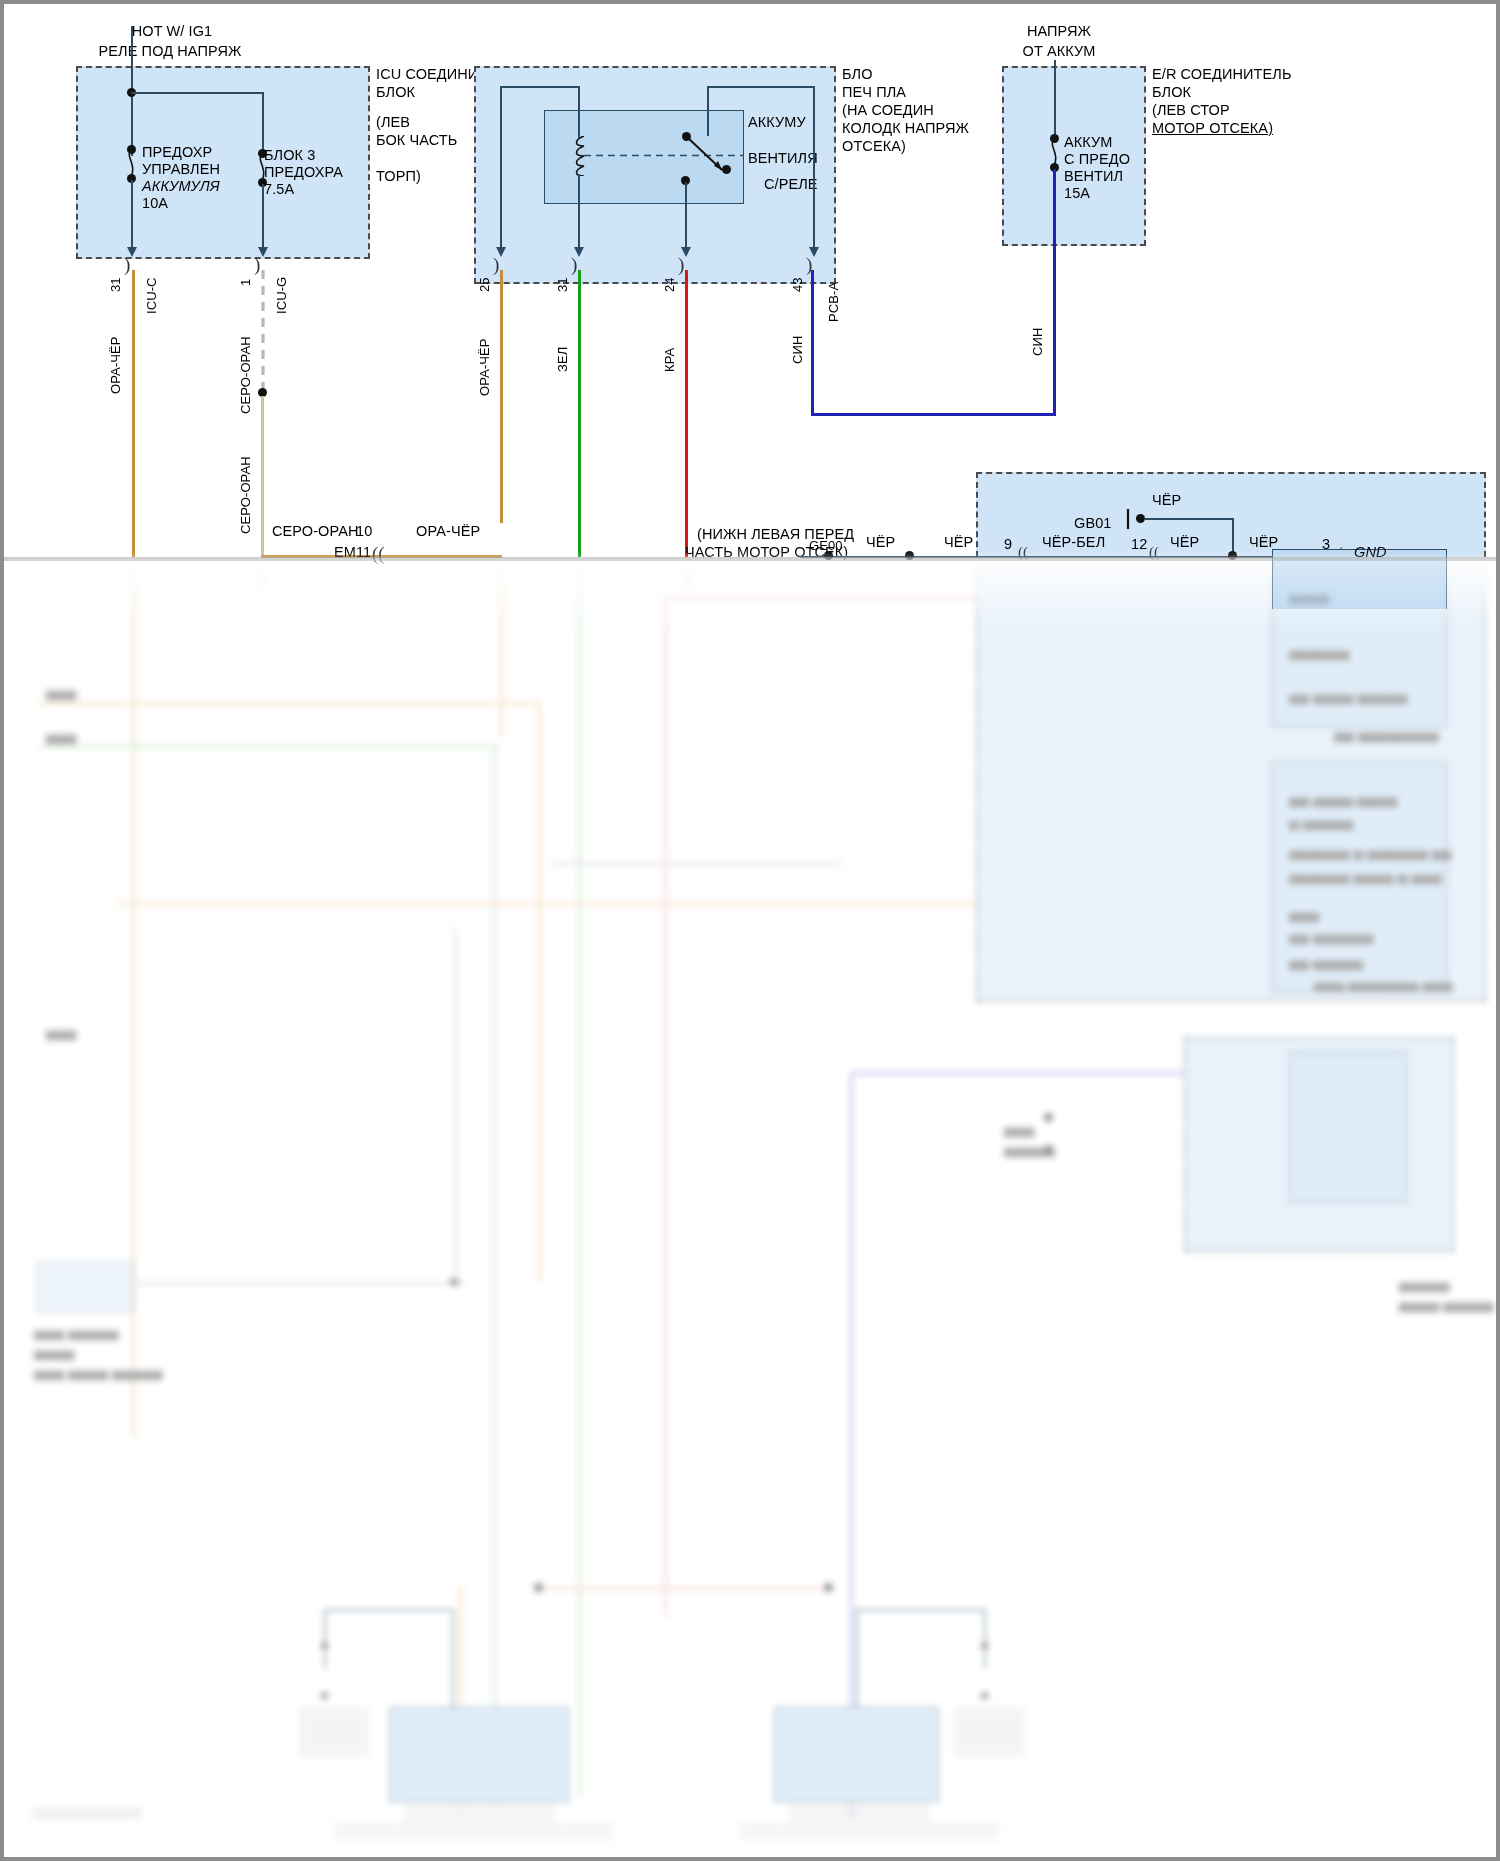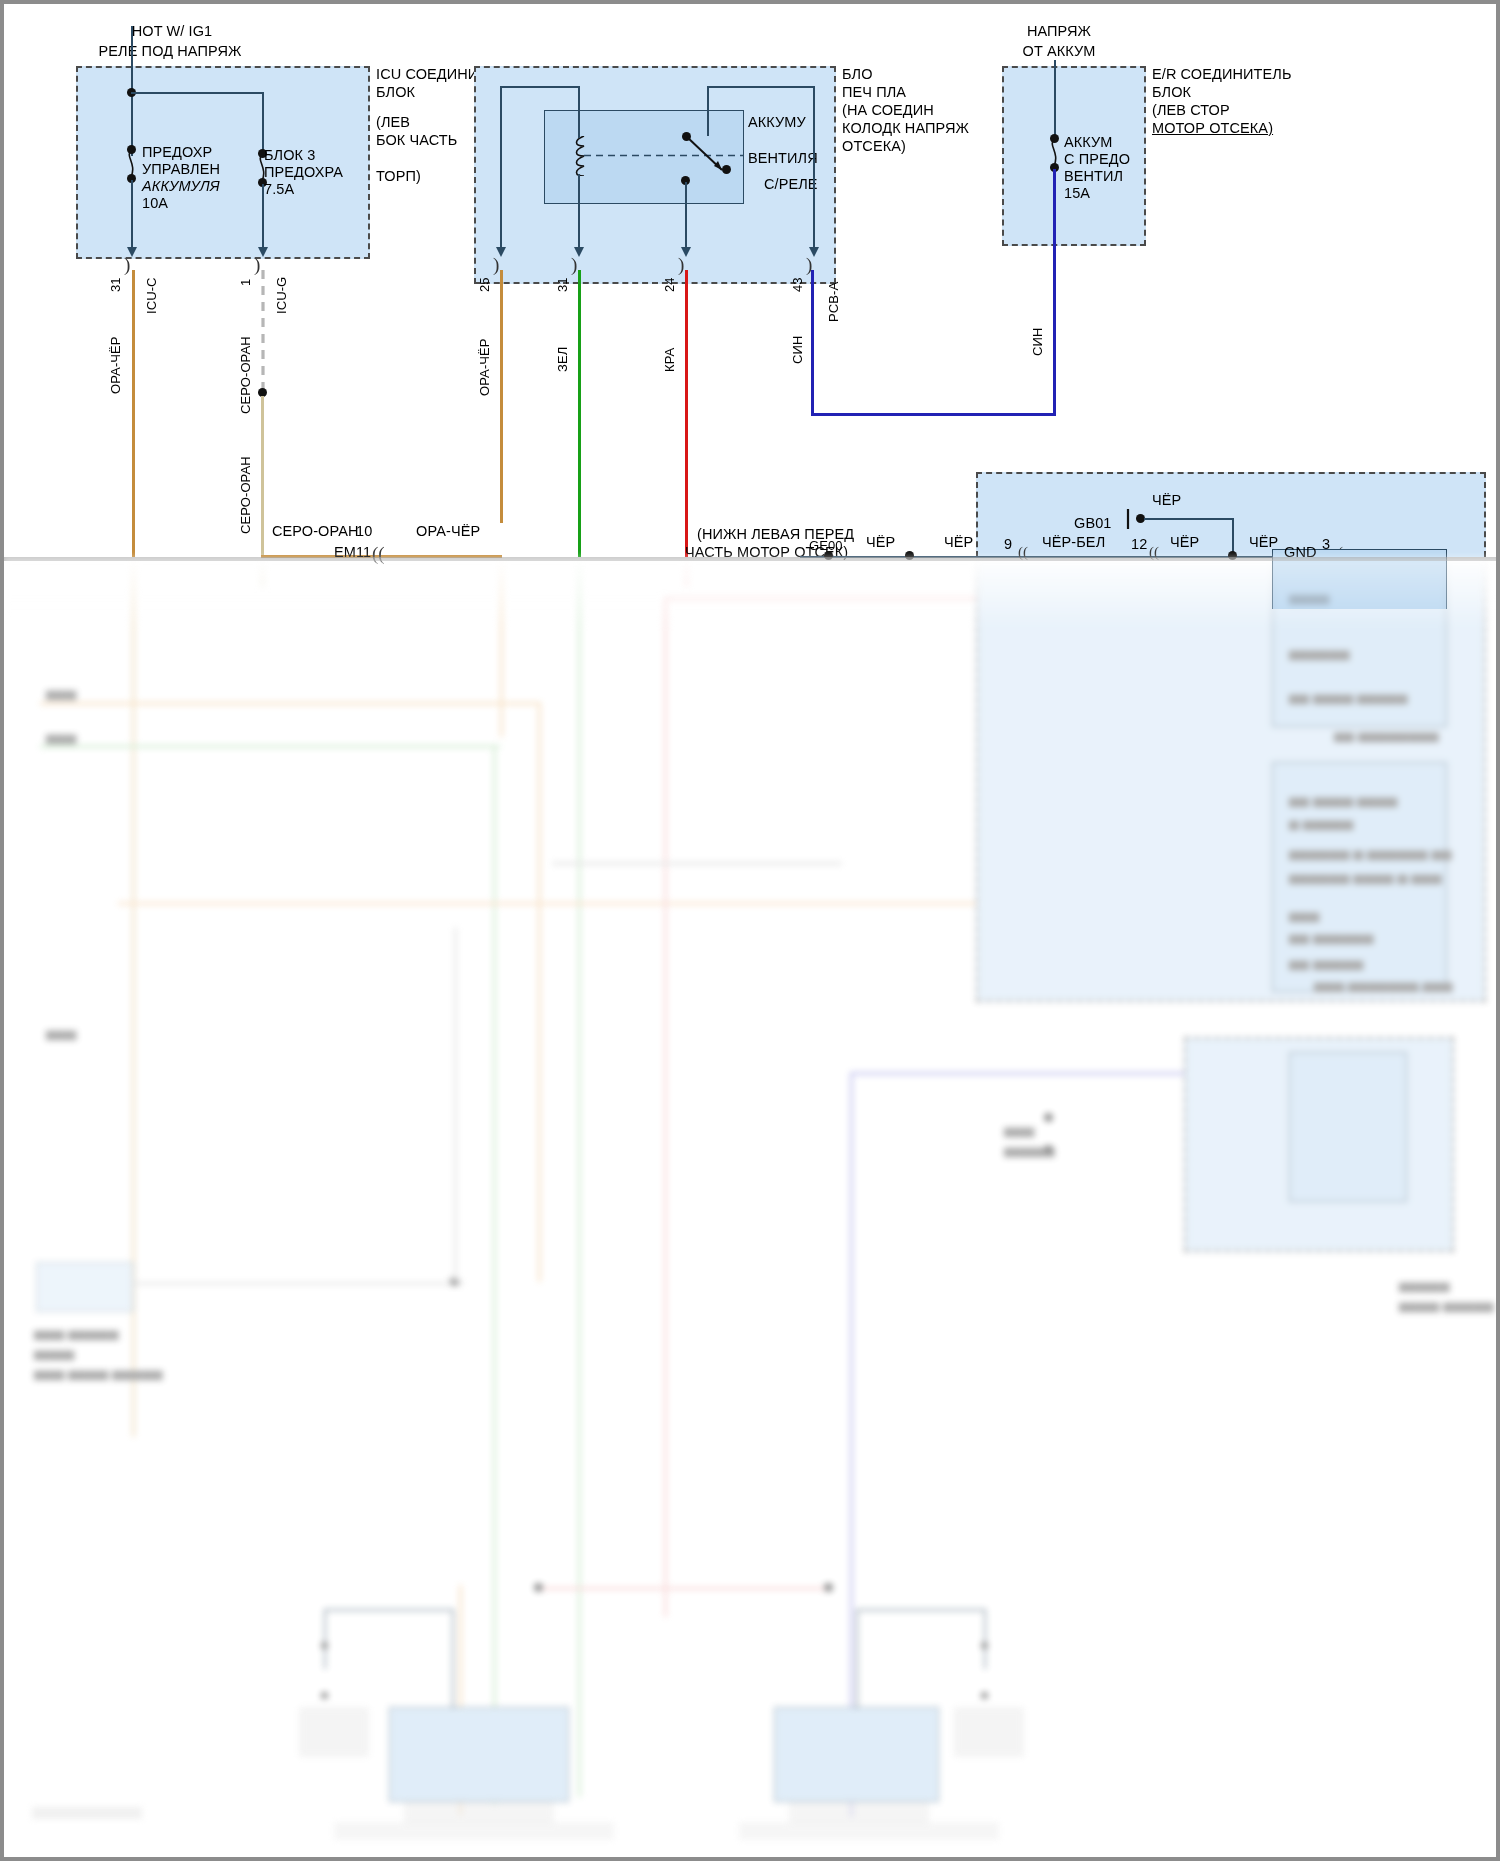--- a/index.html
+++ b/index.html
@@ -275,21 +275,21 @@
   <div class="lbl" style="left:1000px; top:532px;">9</div>
   <div class="conn" style="left:1014px; top:540px; font-size:15px;">((</div>
   <div class="lbl" style="left:1038px; top:530px;">ЧЁР-БЕЛ</div>
   <div class="lbl" style="left:1127px; top:532px;">12</div>
   <div class="conn" style="left:1145px; top:540px; font-size:15px;">((</div>
   <div class="lbl" style="left:1166px; top:530px;">ЧЁР</div>
   <div class="lbl" style="left:1245px; top:530px;">ЧЁР</div>
   <div class="lbl" style="left:1318px; top:532px;">3</div>
   <div class="conn" style="left:1334px; top:540px; font-size:15px;">(</div>
   <div class="box-solid" style="left:1268px; top:545px; width:175px; height:60px; border-bottom:none;"></div>
-  <div class="lbl" style="left:1280px; top:540px;">GND</div>
+  <div class="lbl" style="left:1350px; top:540px;font-style:italic;">GND</div>
 
   <div class="greybar"></div>
 
   <div id="lower">
     <div class="fadeband"></div>
 
     <div class="wv" style="left:128px; top:0px; height:880px; background:#e3c48c;"></div>
     <div class="wv" style="left:257px; top:0px; height:30px; background:#cfc39a;"></div>
     <div class="wv" style="left:496px; top:0px; height:180px; background:#f0c48c;"></div>
     <div class="wv" style="left:574px; top:0px; height:1240px; background:#a8dca8;"></div>

